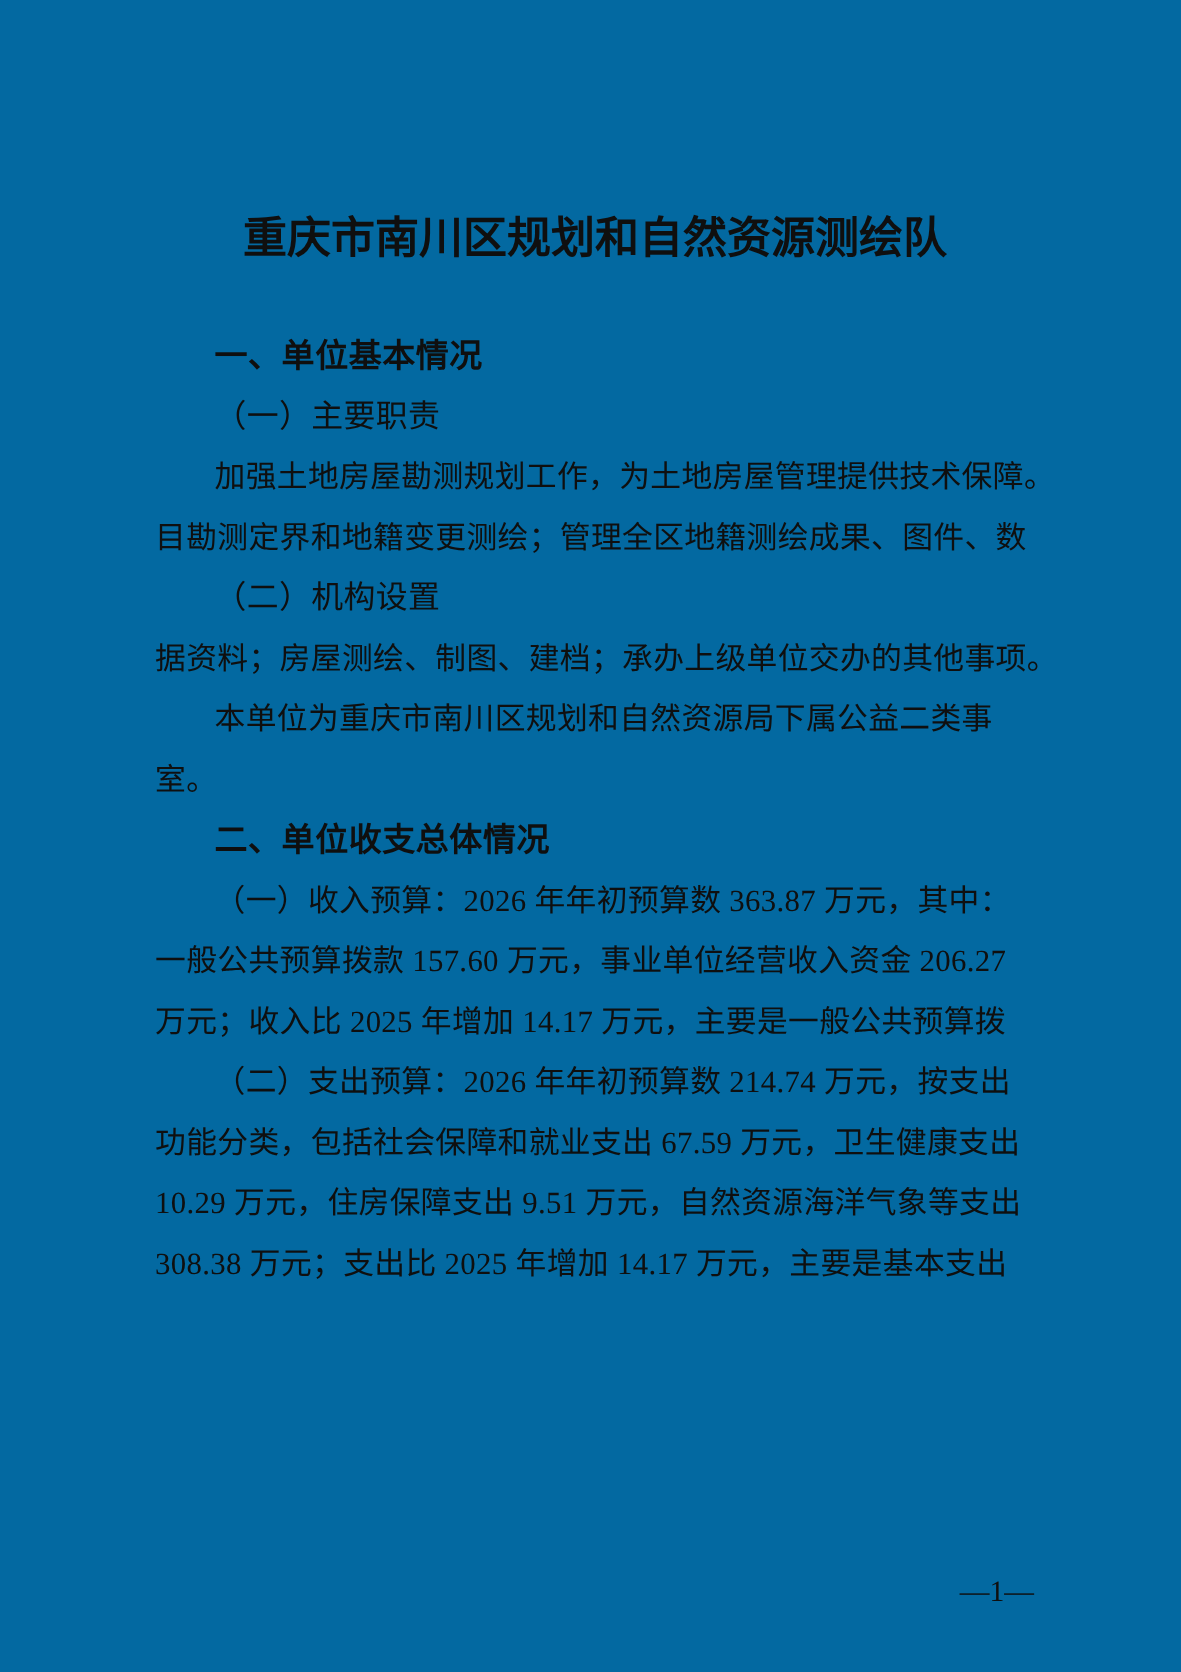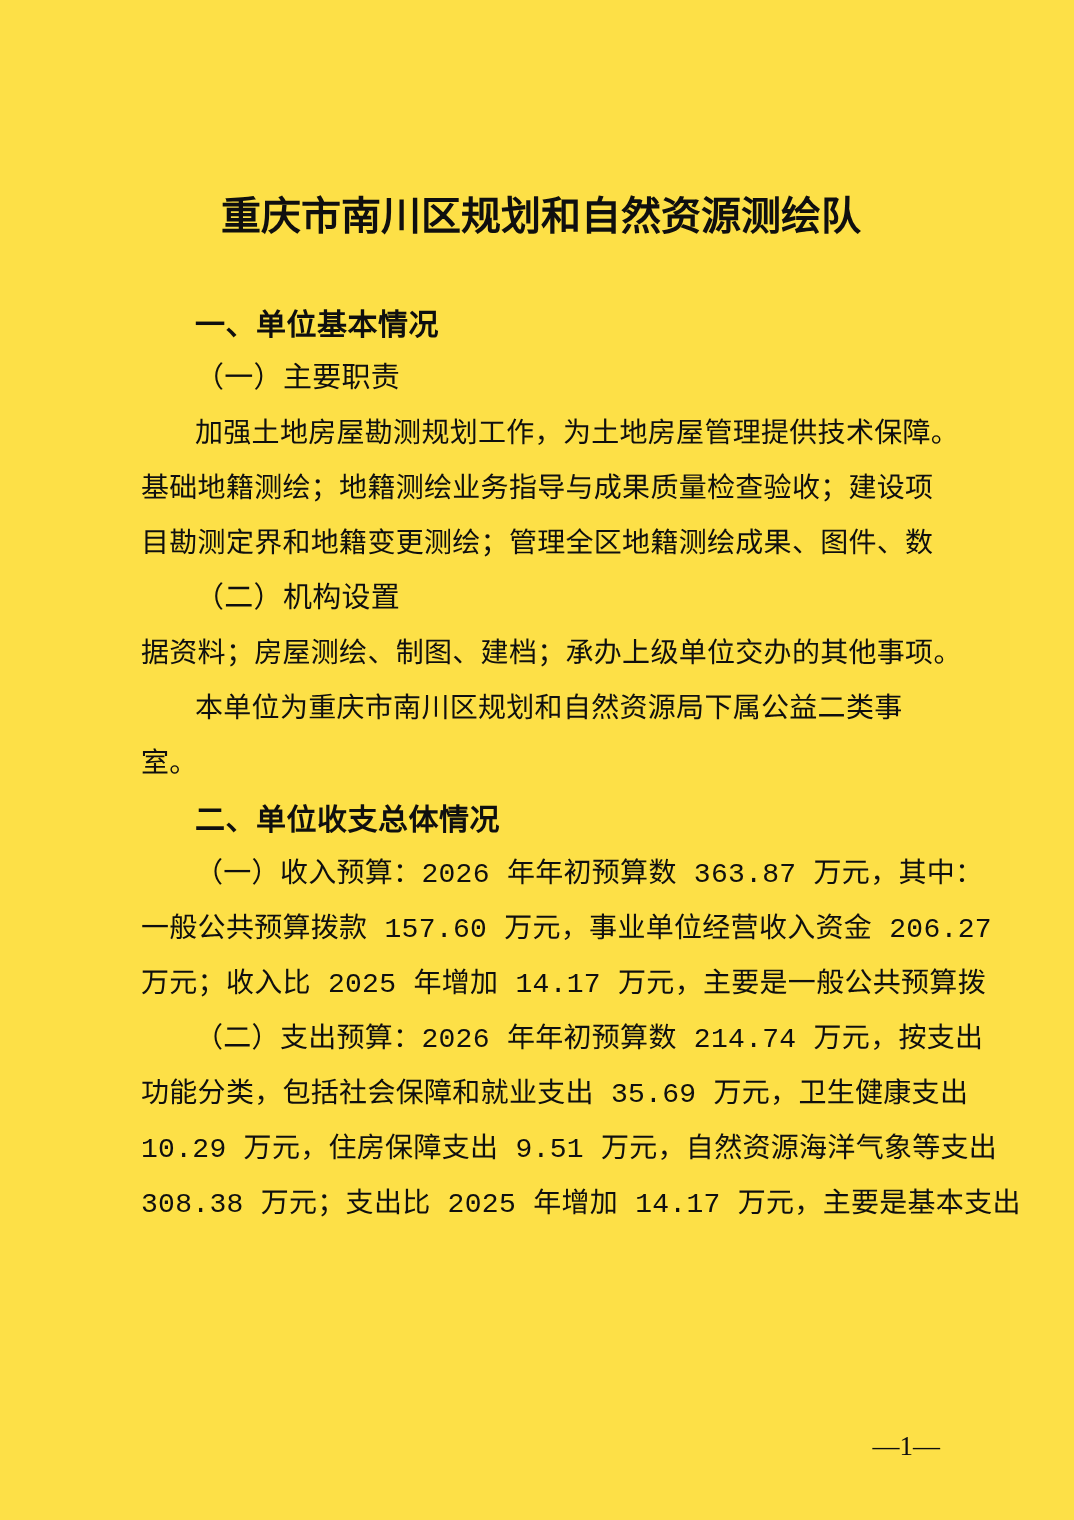--- a/index.html
+++ b/index.html
@@ -4,21 +4,21 @@
 <style>
   html, body {
     margin: 0;
     padding: 0;
     background: #ffffff;
   }
   .page {
     position: relative;
     width: 1074px;
     height: 1520px;
-    background: #fde047;
+    background: #0369a1;
     color: #0f0f0f;
     overflow: hidden;
     font-family: "Liberation Serif", "DejaVu Serif", serif;
   }
   .content {
     position: absolute;
     left: 141px;
     top: 188px;
     width: 800px;
   }
@@ -32,21 +32,21 @@
     white-space: nowrap;
     font-family: "Liberation Serif", "DejaVu Serif", serif;
   }
   
   .row {
     font-size: 28px;
     line-height: 55px;
     height: 55px;
     white-space: nowrap;
     letter-spacing: 0.3px;
-    font-family: Liberation Mono, monospace;
+    font-family: Liberation Serif, serif;
   }
   
   .row.h {
     font-family: "Liberation Sans", "DejaVu Sans", sans-serif;
     font-weight: bold;
     font-size: 30px;
     letter-spacing: 0.5px;
   }
   
   .row.k {
@@ -73,35 +73,34 @@
 
 <div class="page">
   <div class="content">
 
     <div class="t-line">重庆市南川区规划和自然资源测绘队</div>
 
     <div class="row h indent gap-top">一、单位基本情况</div>
 
     <div class="row k indent">（一）主要职责</div>
     <div class="row indent">加强土地房屋勘测规划工作，为土地房屋管理提供技术保障。</div>
-    <div class="row">基础地籍测绘；地籍测绘业务指导与成果质量检查验收；建设项</div>
     <div class="row">目勘测定界和地籍变更测绘；管理全区地籍测绘成果、图件、数</div>
     <div class="row k indent">（二）机构设置</div>
 
     <div class="row">据资料；房屋测绘、制图、建档；承办上级单位交办的其他事项。</div>
     <div class="row indent">本单位为重庆市南川区规划和自然资源局下属公益二类事</div>
     <div class="row">室。</div>
 
     <div class="row h indent">二、单位收支总体情况</div>
 
     <div class="row indent">（一）收入预算：2026 年年初预算数 363.87 万元，其中：</div>
     <div class="row">一般公共预算拨款 157.60 万元，事业单位经营收入资金 206.27</div>
     <div class="row">万元；收入比 2025 年增加 14.17 万元，主要是一般公共预算拨</div>
 
     <div class="row indent">（二）支出预算：2026 年年初预算数 214.74 万元，按支出</div>
-    <div class="row">功能分类，包括社会保障和就业支出 35.69 万元，卫生健康支出</div>
+    <div class="row">功能分类，包括社会保障和就业支出 67.59 万元，卫生健康支出</div>
     <div class="row">10.29 万元，住房保障支出 9.51 万元，自然资源海洋气象等支出</div>
     <div class="row">308.38 万元；支出比 2025 年增加 14.17 万元，主要是基本支出</div>
 
   </div>
 
   <div class="pagenum">—1—</div>
 </div>
 
 </body></html>

